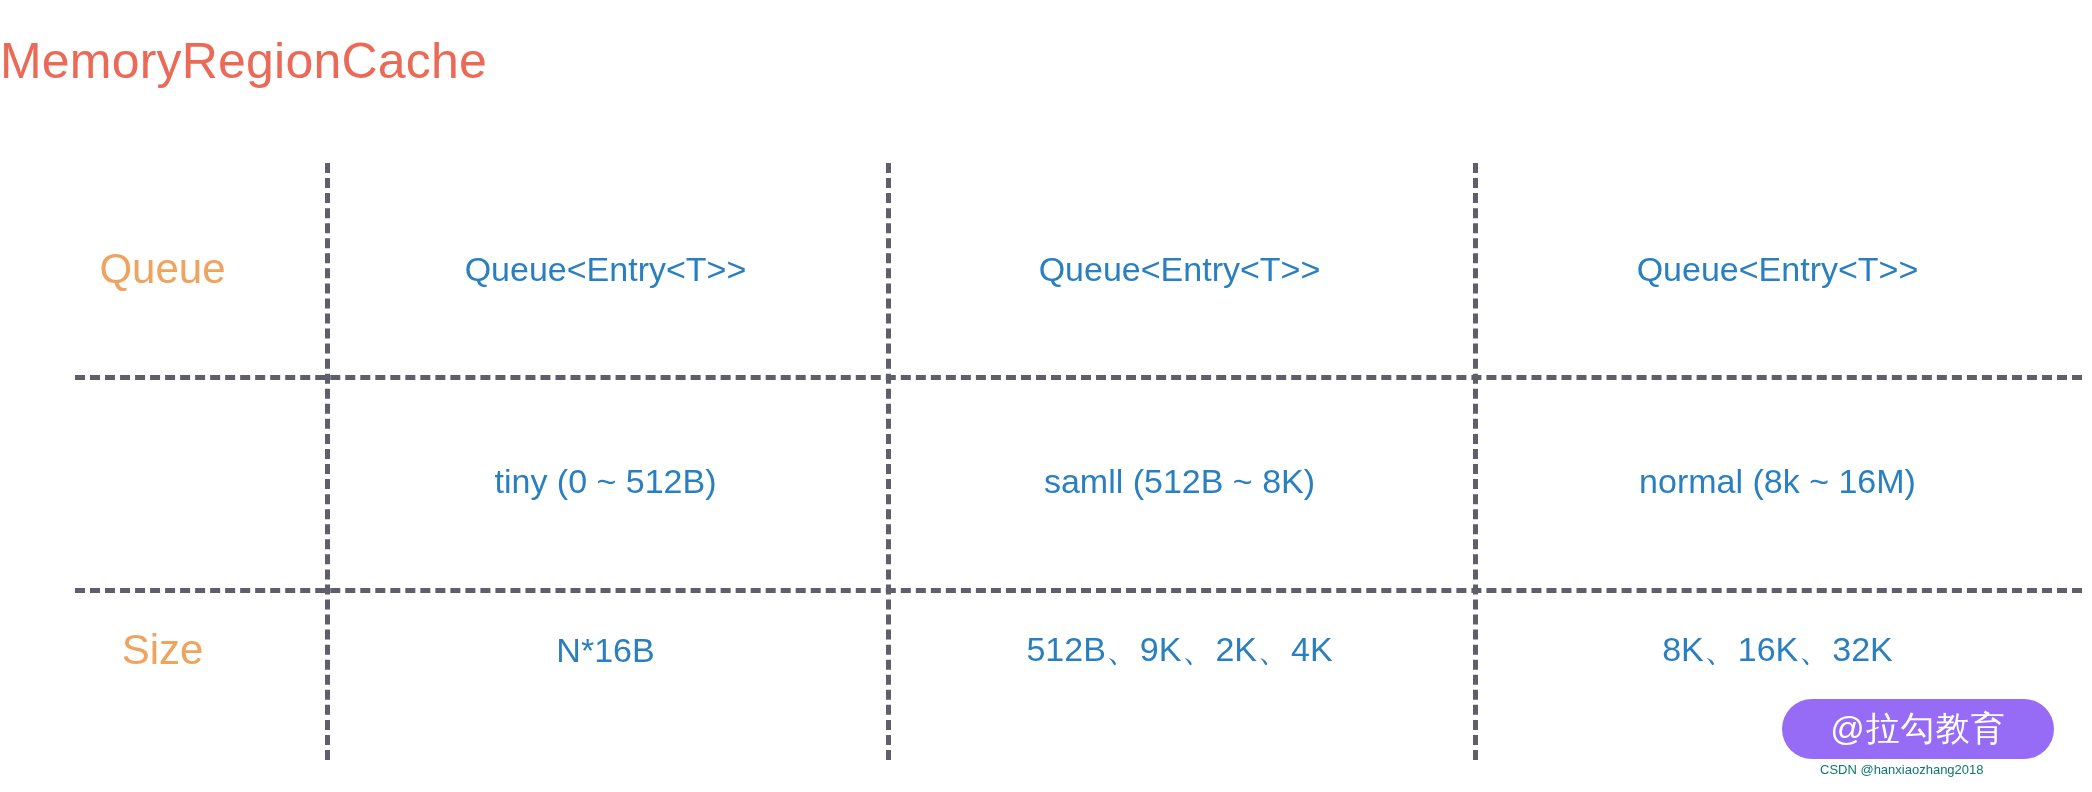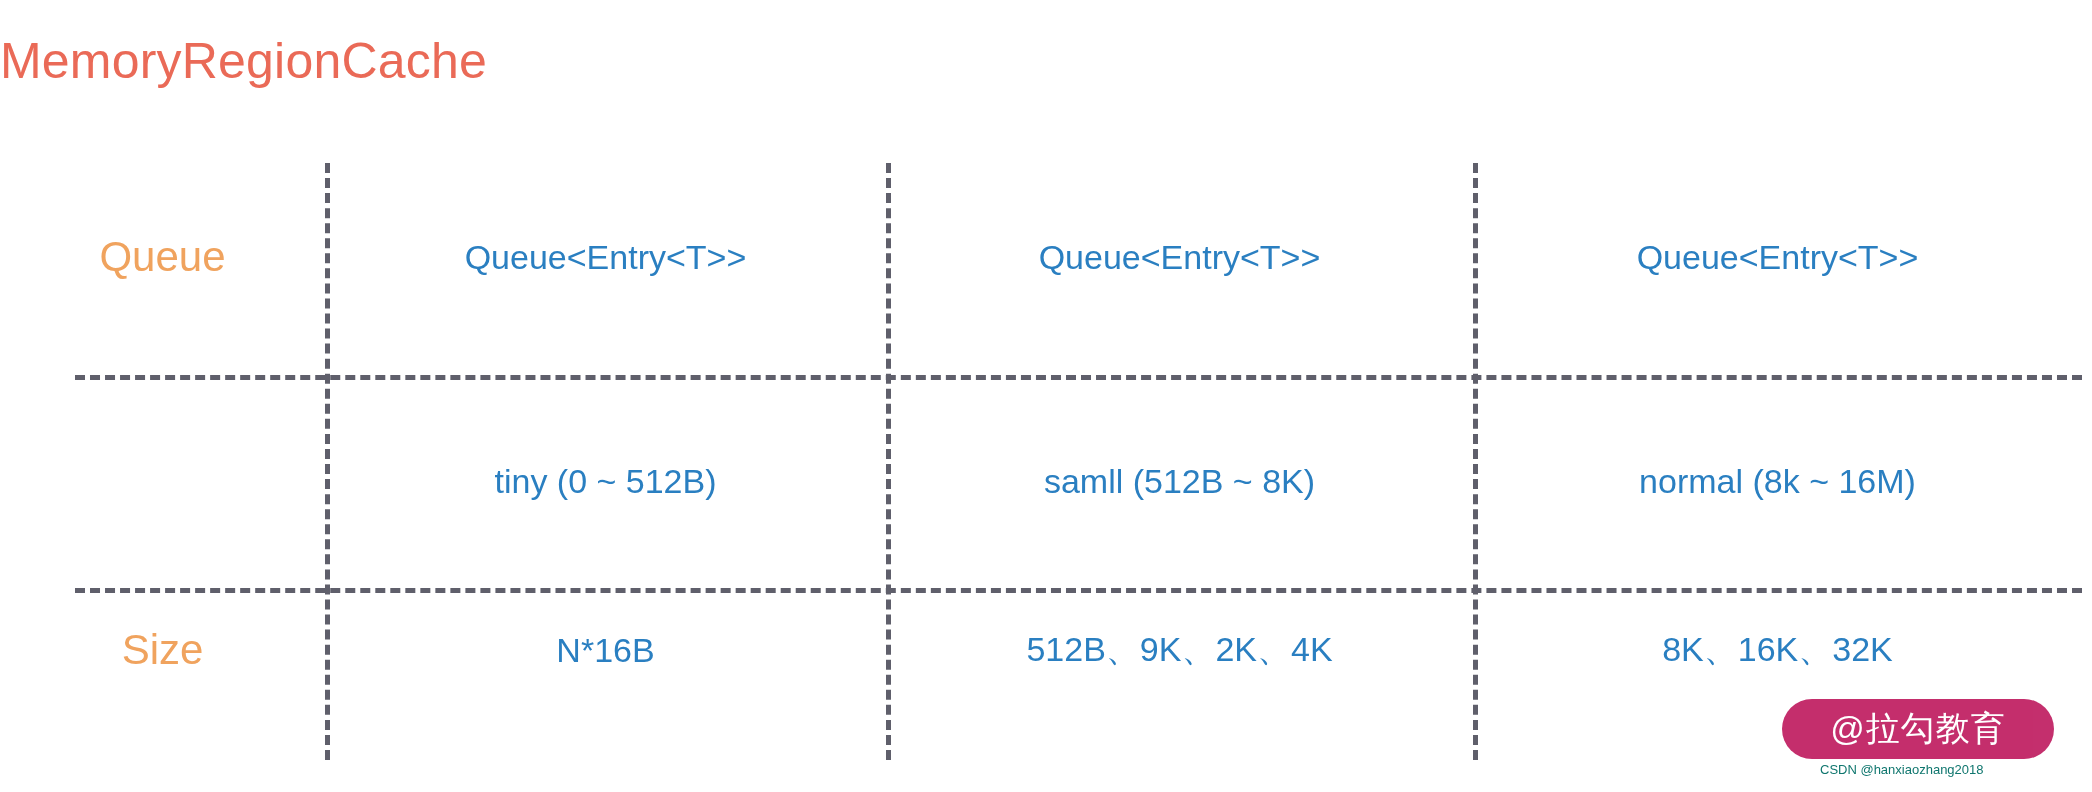--- a/index.html
+++ b/index.html
@@ -70,37 +70,37 @@
     left: 0;
     width: 325px;
   }
   .value {
     font-size: 34px;
     font-weight: 400;
     color: #2a7fc1;
   }
 
   
-  .row1 { top: 151px;  height: 212px; }
+  .row1 { top: 163px;  height: 212px; }
   .row2 { top: 375px;  height: 213px; }
   .row3 { top: 564px;  height: 172px; }
 
   
   .col1 { left: 325px;  width: 561px; }
   .col2 { left: 886px;  width: 587px; }
   .col3 { left: 1473px; width: 609px; }
 
   
   .wm-badge {
     position: absolute;
     left: 1782px;
     top: 699px;
     width: 272px;
     height: 60px;
-    background: #be185d;
+    background: #8b5cf6;
     border-radius: 30px;
     display: flex;
     align-items: center;
     justify-content: center;
     color: #ffffff;
     font-size: 34px;
     letter-spacing: 1px;
     opacity: 0.9;
   }
   .wm-credit {

